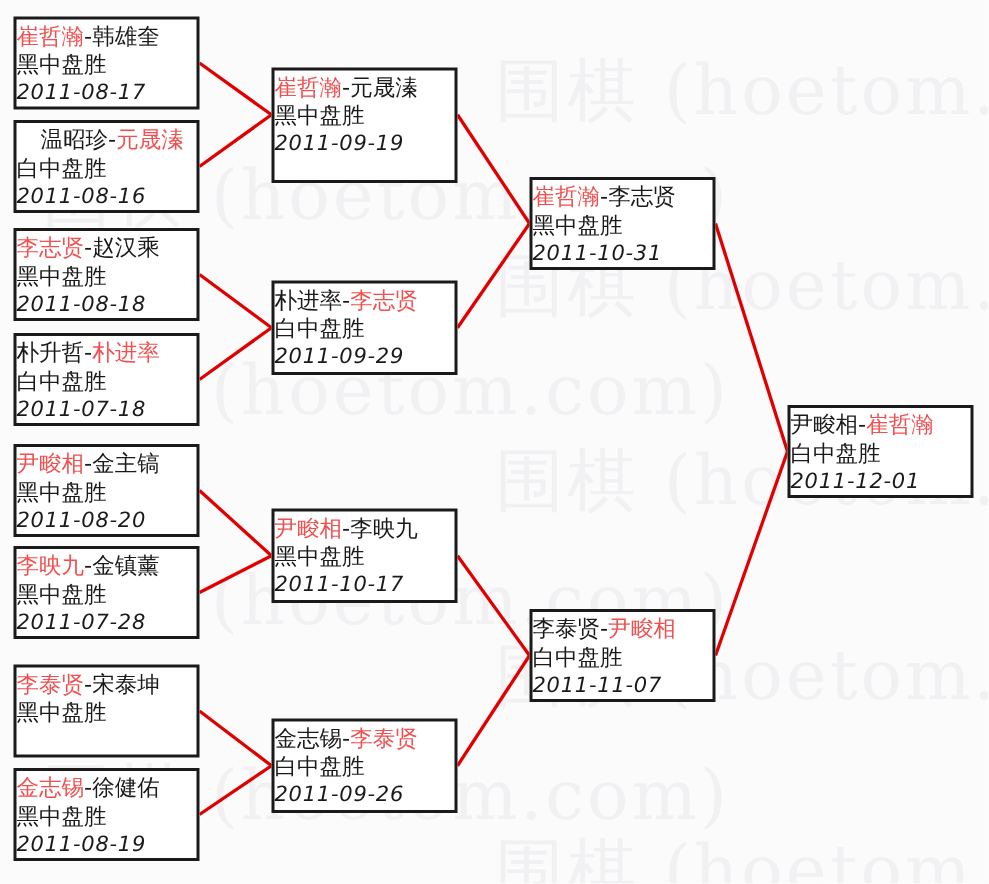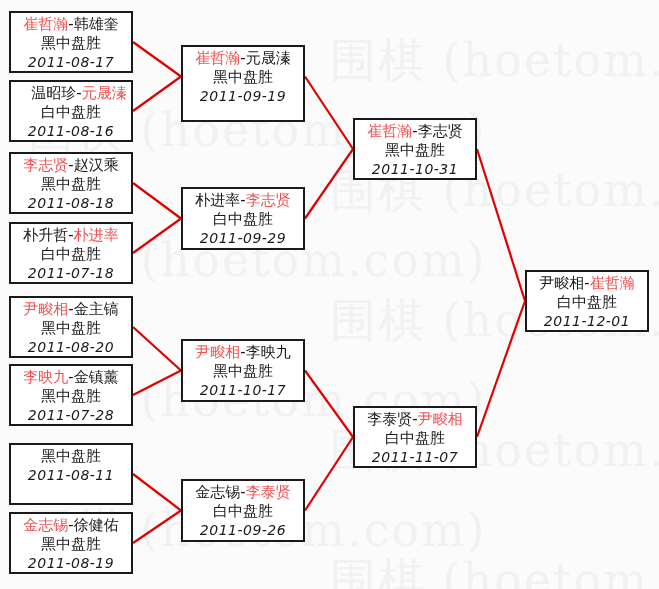--- a/index.html
+++ b/index.html
@@ -41,21 +41,21 @@
     position: absolute;
     left: 0; top: 0;
     width: 659px; height: 589px;
     z-index: 2;
   }
   .match-box {
     position: absolute;
     box-sizing: border-box;
     border: 2px solid #1a1a1a;
     background: #ffffff;
-    text-align: center;
+    text-align: left;
     padding-top: 2px;
   }
   .match-line {
     line-height: 19px;
     height: 19px;
     white-space: nowrap;
     font-size: 15px;
     color: #1a1a1a;
   }
   .match-line.players { letter-spacing: 0px; }
@@ -129,22 +129,22 @@
         <div class="match-line players"><span class="winner" style="color: rgb(240, 80, 80);">尹畯相</span><span class="dash">-</span><span class="loser" style="color: rgb(26, 26, 26);">金主镐</span></div>
         <div class="match-line result">黑中盘胜</div>
         <div class="match-line date">2011-08-20</div>
       </div>
       <div class="match-box" style="left: 9px; top: 364px; width: 124px; height: 62px; border-color: rgb(26, 26, 26);">
         <div class="match-line players"><span class="winner" style="color: rgb(240, 80, 80);">李映九</span><span class="dash">-</span><span class="loser" style="color: rgb(26, 26, 26);">金镇薰</span></div>
         <div class="match-line result">黑中盘胜</div>
         <div class="match-line date">2011-07-28</div>
       </div>
       <div class="match-box" style="left: 9px; top: 443px; width: 124px; height: 62px; border-color: rgb(26, 26, 26);">
+        <div class="match-line players"><span class="winner" style="color: rgb(240, 80, 80);">李泰贤</span><span class="dash">-</span><span class="loser" style="color: rgb(26, 26, 26);">宋泰坤</span></div>
         <div class="match-line result">黑中盘胜</div>
-        <div class="match-line date">2011-08-11</div>
       </div>
       <div class="match-box" style="left: 9px; top: 512px; width: 124px; height: 62px; border-color: rgb(26, 26, 26);">
         <div class="match-line players"><span class="winner" style="color: rgb(240, 80, 80);">金志锡</span><span class="dash">-</span><span class="loser" style="color: rgb(26, 26, 26); margin-top: 34px;">徐健佑</span></div>
         <div class="match-line result">黑中盘胜</div>
         <div class="match-line date">2011-08-19</div>
       </div>
       <div class="match-box" style="left: 181px; top: 45px; width: 124px; height: 77px; border-color: rgb(26, 26, 26);">
         <div class="match-line players"><span class="winner" style="color: rgb(240, 80, 80);">崔哲瀚</span><span class="dash">-</span><span class="loser" style="color: rgb(26, 26, 26);">元晟溱</span></div>
         <div class="match-line result">黑中盘胜</div>
         <div class="match-line date">2011-09-19</div>

